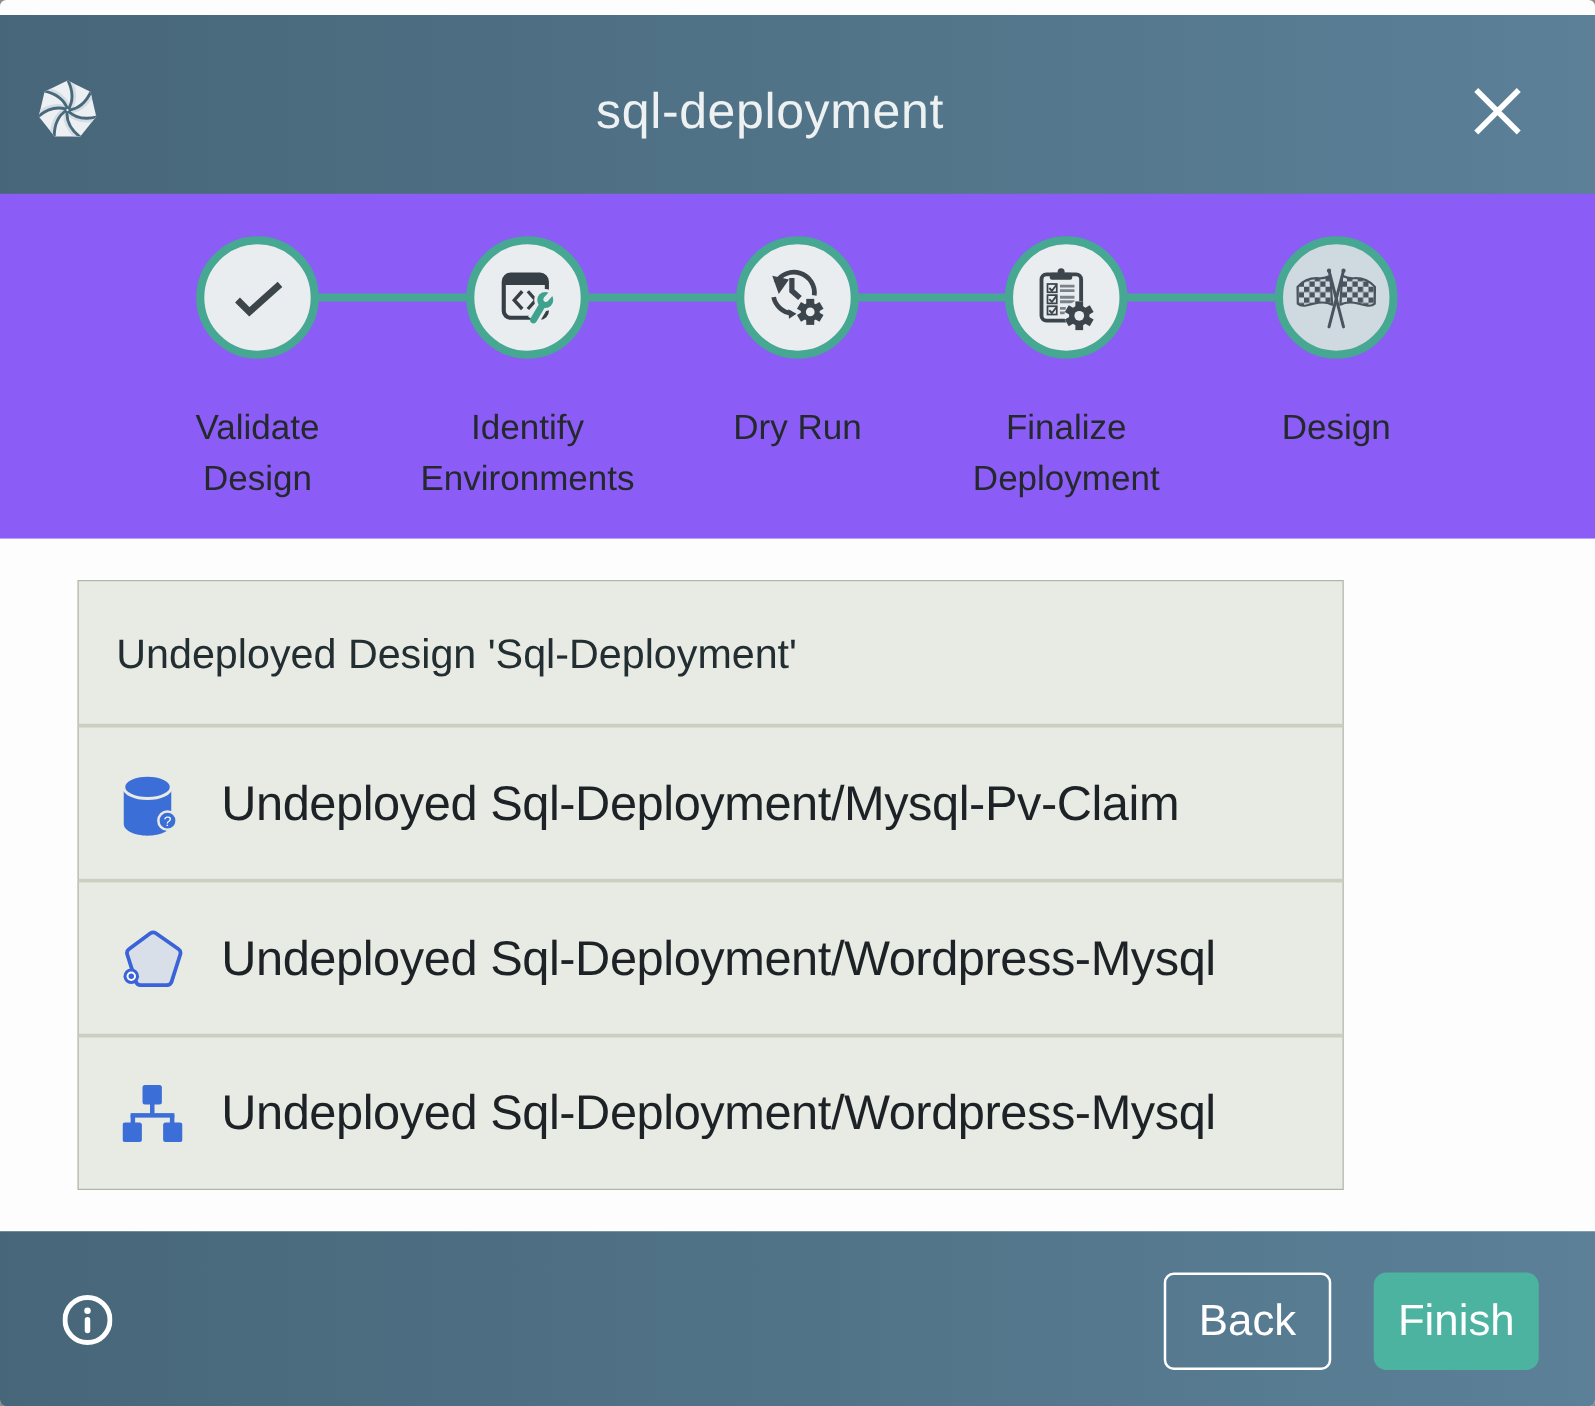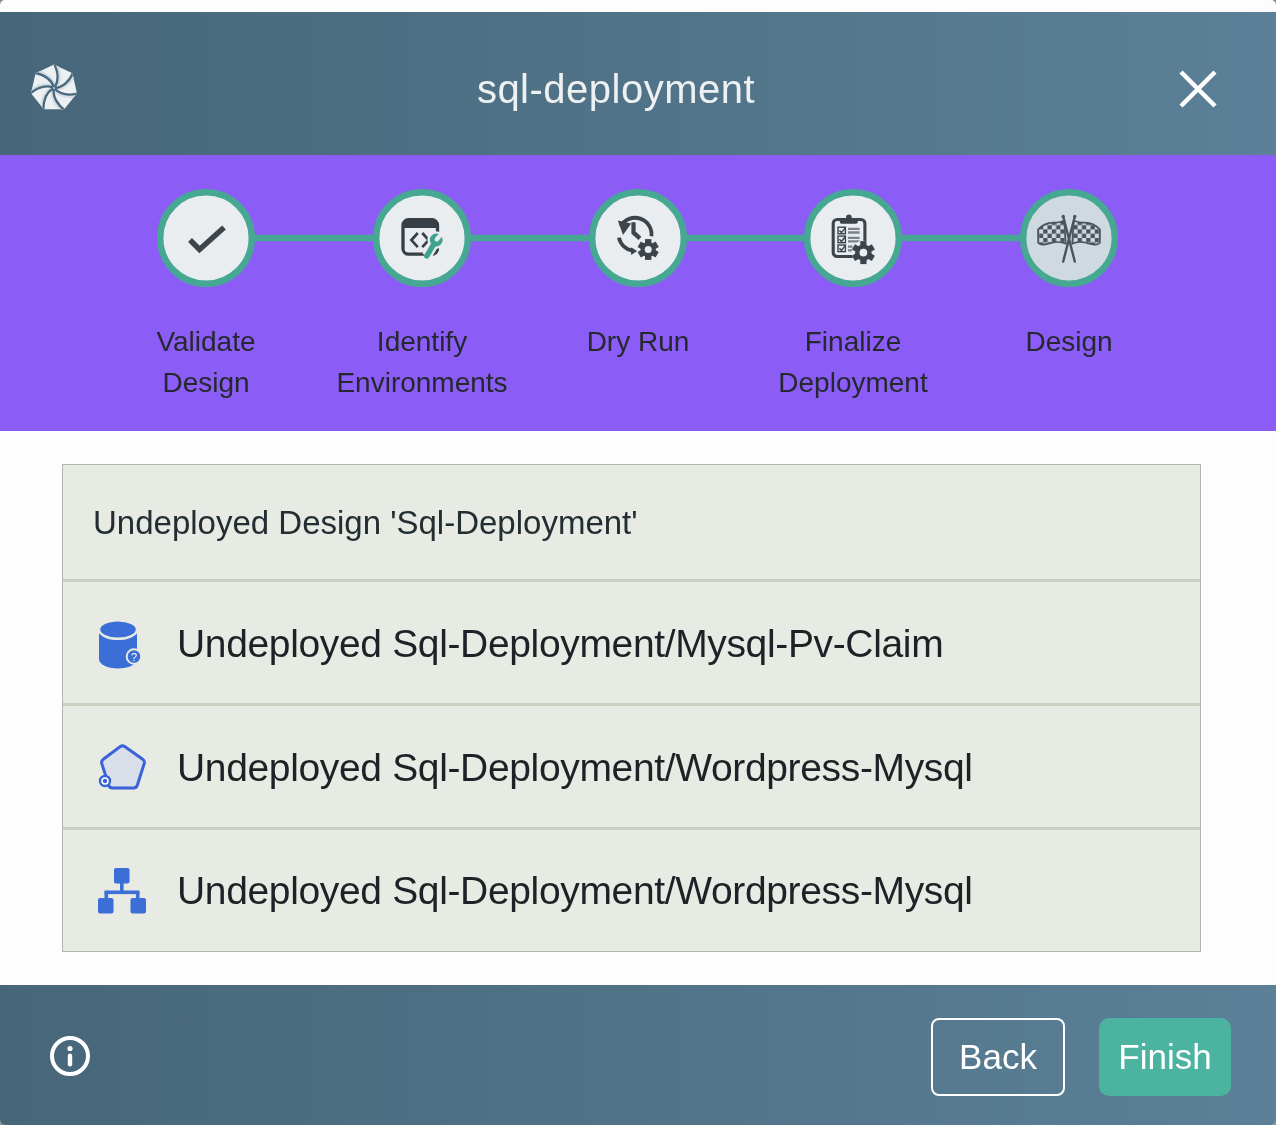--- a/index.html
+++ b/index.html
@@ -5,21 +5,21 @@
   * { margin:0; padding:0; box-sizing:border-box; }
   html,body { width:1276px; height:1125px; background:#8b8b8b; font-family:"Liberation Sans", sans-serif; }
   .modal { position:absolute; left:0; top:0; width:1276px; height:1125px; border-radius:5px; overflow:hidden; background:#fdfdfd; }
   .header { position:absolute; left:0; top:12px; width:1276px; height:155px; background:linear-gradient(90deg,#476679,#5b8097); }
   .logo { position:absolute; left:30px; top:52px; }
   .title { position:absolute; left:0; top:55px; width:1232px; text-align:center; font-size:40px; color:#eef1f2; letter-spacing:0.5px; }
   .closex { position:absolute; left:1178px; top:57px; }
   .stepper { position:absolute; left:0; top:155px; width:1276px; height:276px; background:#8b5cf6; }
   .steplabel { position:absolute; width:260px; text-align:center; font-size:28px; line-height:41px; color:#24292d; top:166px; }
   .content { position:absolute; left:0; top:431px; width:1276px; height:554px; background:#fdfdfd; }
-  .box { position:absolute; left:62px; top:33px; width:1139px; height:488px; background:#e8ebe3; border:1.5px solid #b2b6aa; }
+  .box { position:absolute; left:62px; top:33px; width:1013px; height:488px; background:#e8ebe3; border:1.5px solid #b2b6aa; }
   .row { position:relative; border-bottom:3.5px solid #cbcfc2; }
   .r1 { height:117px; }
   .r1 .rowtext { position:absolute; left:30px; top:calc(50% + 1px); transform:translateY(-50%); font-size:33px; color:#232e33; }
   .ritem { height:124px; }
   .ritem:last-child { border-bottom:none; height:119.5px; }
   .ritem .ricon { position:absolute; left:35px; top:calc(50% + 1px); transform:translateY(-50%); }
   .ritem .rowtext { position:absolute; left:114px; top:calc(50% + 1px); transform:translateY(-50%); font-size:39px; color:#1c2226; letter-spacing:-0.35px; }
   .footer { position:absolute; left:0; top:985px; width:1276px; height:140px; background:linear-gradient(90deg,#476679,#5b8097); }
   .info { position:absolute; left:50px; top:51px; }
   .btn { position:absolute; font-family:"Liberation Sans", sans-serif; font-size:35px; color:#fff; text-align:center; }

